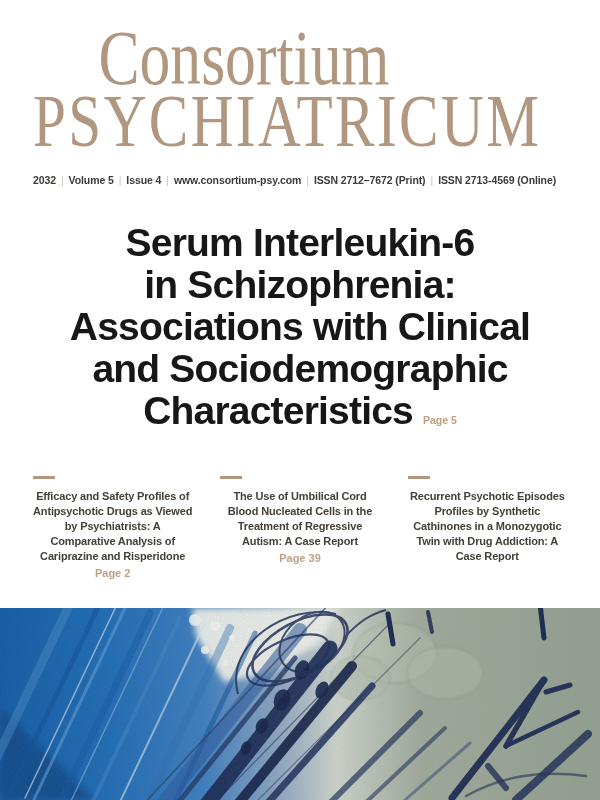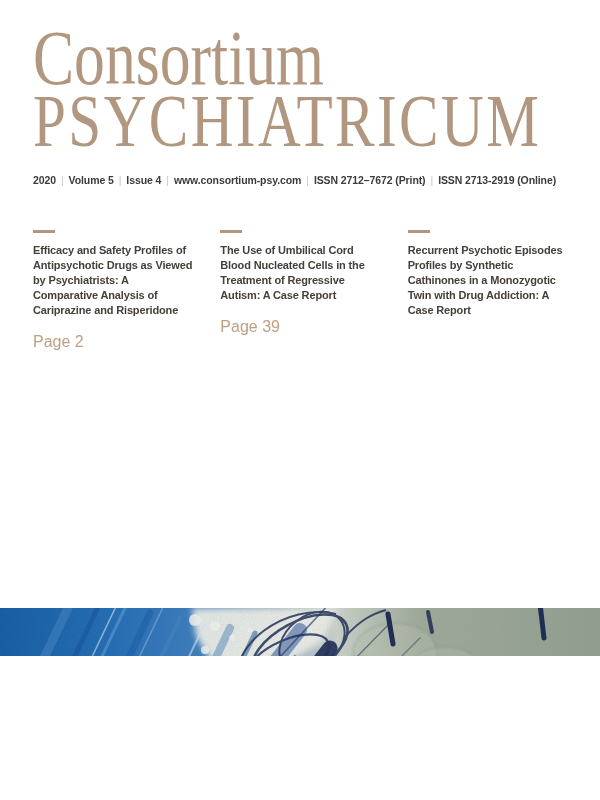--- a/index.html
+++ b/index.html
@@ -2,23 +2,24 @@
 <html><head>
 <meta charset="utf-8">
 <style>
   * { margin: 0; padding: 0; box-sizing: border-box; }
   html, body { background: #ffffff; }
   body { width: 600px; font-family: "Liberation Sans", "DejaVu Sans", sans-serif; }
 
   .cover {
     position: relative;
     width: 600px;
-    height: 656px;
+    height: 800px;
     background: #ffffff;
     overflow: hidden;
+    text-align: center;
   }
 
   
   .masthead { margin: 26px 33px 0 33px; color: #b1977f; }
   .brand-line1 {
     font-family: "Liberation Serif", "DejaVu Serif", serif;
     font-weight: 400;
     font-size: 78px;
     line-height: 64px;
     transform: scaleX(0.79);
@@ -88,23 +89,23 @@
     margin-bottom: 10px;
   }
   .article-title {
     font-size: 11px;
     line-height: 15px;
     font-weight: 700;
     letter-spacing: -0.15px;
     color: #454039;
   }
   .article-page {
-    margin-top: 15px;
-    font-size: 16px;
-    font-weight: 400;
+    margin-top: 3px;
+    font-size: 11px;
+    font-weight: 700;
     color: #bfa083;
   }
 
   
   .artwork {
     position: absolute;
     left: 0;
     top: 608px;
     width: 600px;
     height: 192px;
@@ -116,33 +117,40 @@
 <body>
 
 <div class="cover">
 
   <header class="masthead">
     <div class="brand-line1">Consortium</div>
     <div class="brand-line2">PSYCHIATRICUM</div>
   </header>
 
   <div class="meta-row">
-    <span>2020</span>
+    <span>2032</span>
     <span class="meta-sep">|</span>
     <span>Volume 5</span>
     <span class="meta-sep">|</span>
     <span>Issue 4</span>
     <span class="meta-sep">|</span>
     <span>www.consortium-psy.com</span>
     <span class="meta-sep">|</span>
     <span>ISSN 2712–7672 (Print)</span>
     <span class="meta-sep">|</span>
-    <span>ISSN 2713-2919 (Online)</span>
+    <span>ISSN 2713-4569 (Online)</span>
   </div>
 
+  <section class="lead-title">
+    <div>Serum Interleukin-6</div>
+    <div>in Schizophrenia:</div>
+    <div>Associations with Clinical</div>
+    <div>and Sociodemographic</div>
+    <div><span>Characteristics</span><span class="lead-page">Page 5</span></div>
+  </section>
 
   <section class="articles">
 
     <article>
       <span class="article-dash"></span>
       <div class="article-title">Efficacy and Safety Profiles of Antipsychotic Drugs as Viewed by Psychiatrists: A Comparative Analysis of Cariprazine and Risperidone</div>
       <div class="article-page">Page 2</div>
     </article>
 
     <article>

